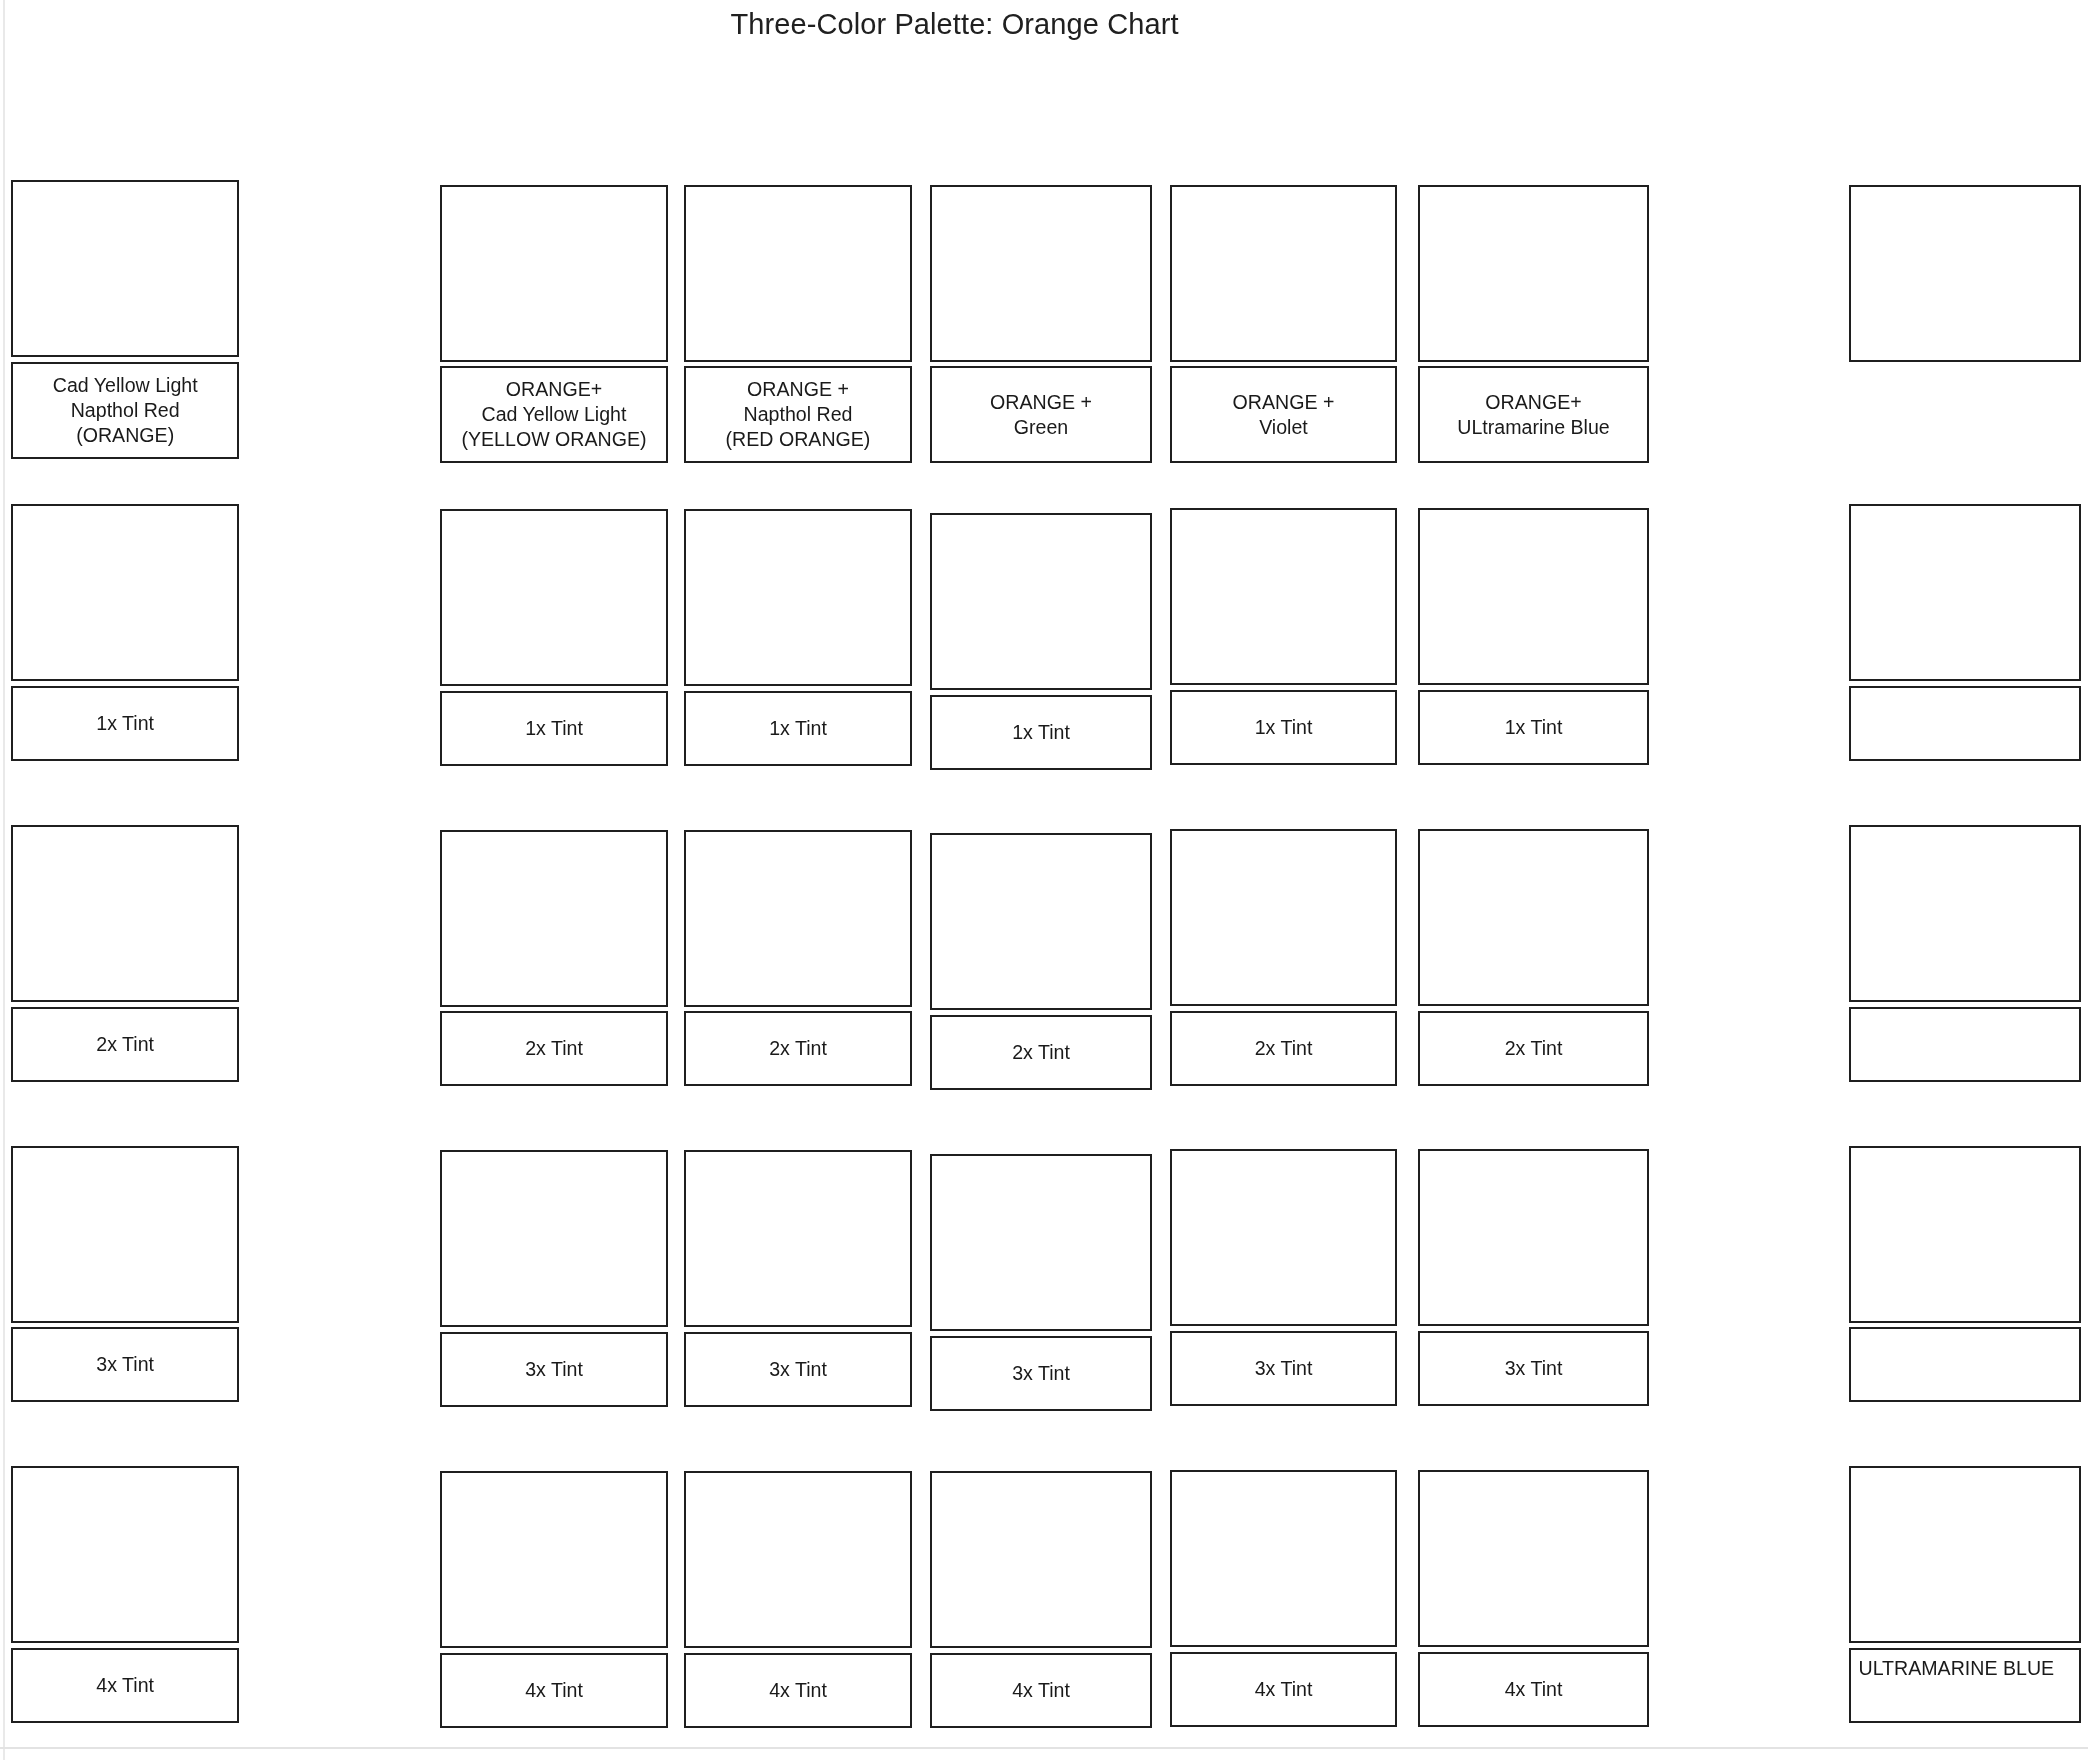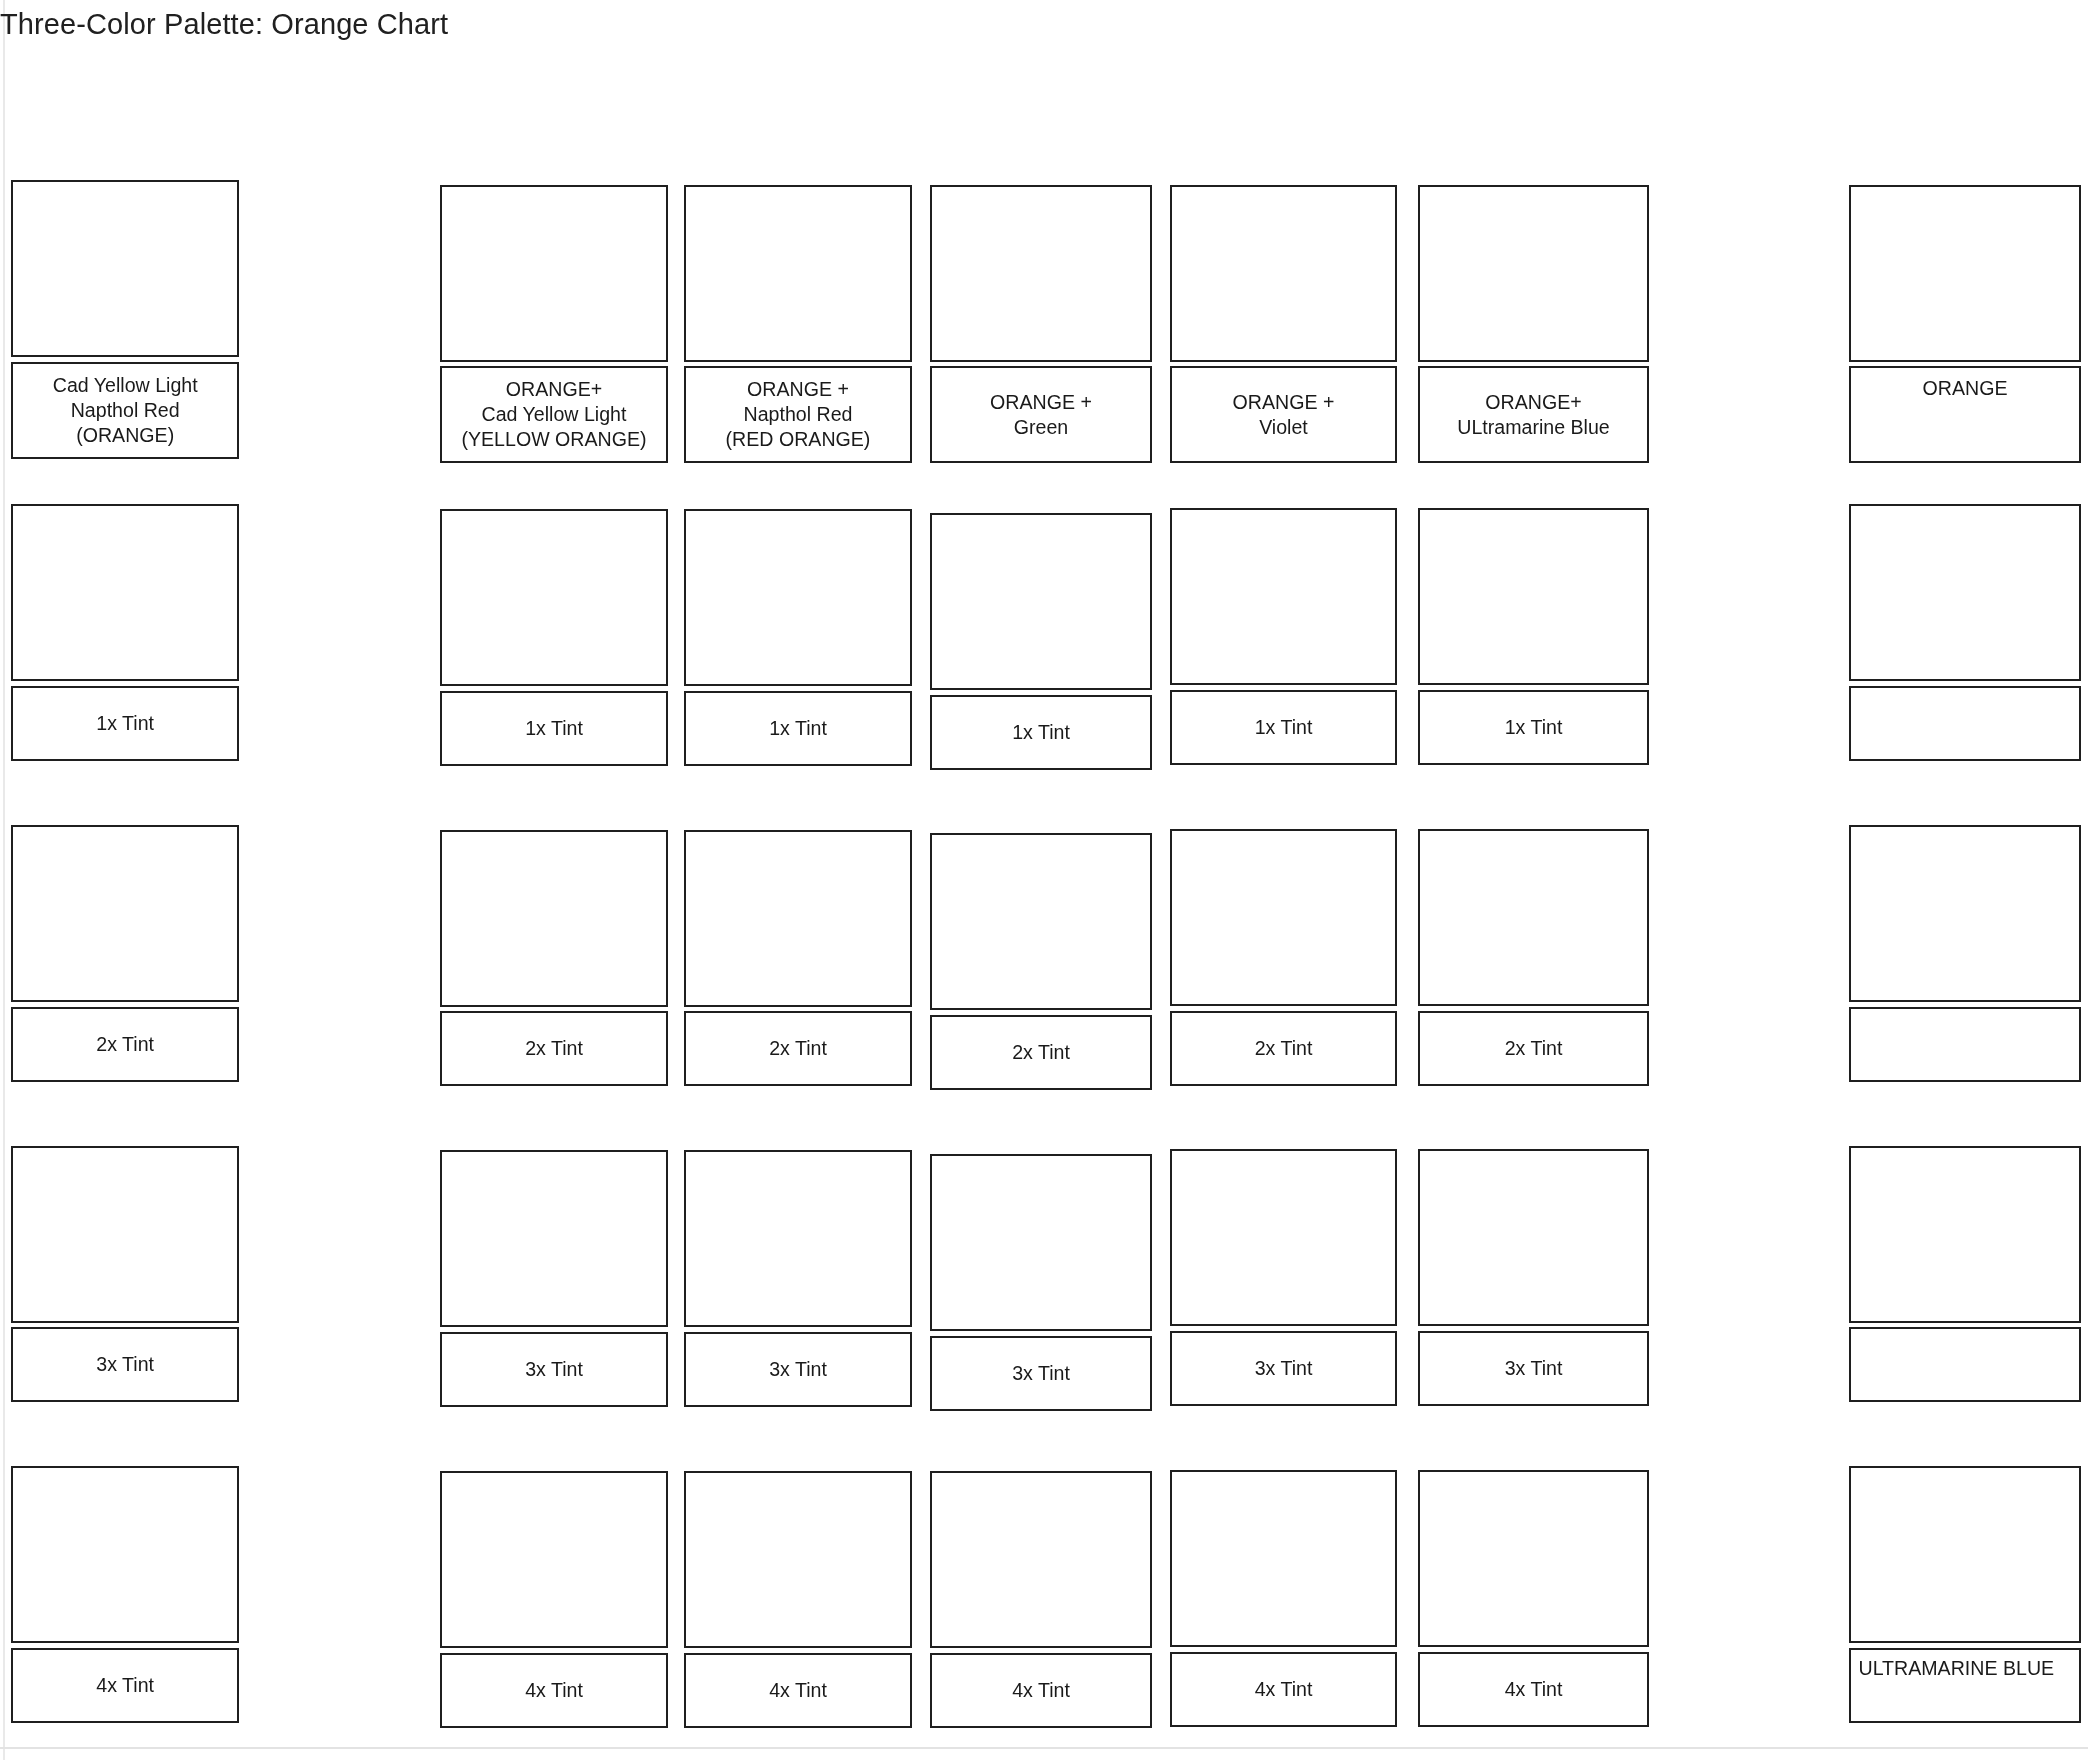--- a/index.html
+++ b/index.html
@@ -14,21 +14,21 @@
     overflow: hidden;
     font-family: "Liberation Sans", sans-serif;
     color: #1a1a1a;
   }
 
   .page-title {
     position: absolute;
     top: 7.5px;
     left: 0;
     width: 1909px;
-    text-align: left;
+    text-align: center;
     font-size: 29px;
     font-weight: 400;
     color: #202020;
     letter-spacing: 0.1px;
     white-space: nowrap;
   }
 
   .edge-line-left {
     position: absolute;
     left: 2.8px;
@@ -262,23 +262,20 @@
   <div class="label-box" style="left:1418px; top:1331px; width:231px; height:75px;">
     <span class="label-text tint">3x Tint</span>
   </div>
 
   <div class="swatch" style="left:1418px; top:1470px; width:231px; height:177px;"></div>
   <div class="label-box" style="left:1418px; top:1652px; width:231px; height:75px;">
     <span class="label-text tint">4x Tint</span>
   </div>
 
   <div class="swatch" style="left:1849px; top:185px; width:232px; height:177px;"></div>
-  <div class="label-box top-align" style="left:1849px; top:366px; width:232px; height:97px;">
-    <span class="label-text">ORANGE</span>
-  </div>
 
   <div class="swatch" style="left:1849px; top:504px; width:232px; height:177px;"></div>
   <div class="label-box" style="left:1849px; top:686px; width:232px; height:75px;">
     <span class="label-text tint"></span>
   </div>
 
   <div class="swatch" style="left:1849px; top:825px; width:232px; height:177px;"></div>
   <div class="label-box" style="left:1849px; top:1007px; width:232px; height:75px;">
     <span class="label-text tint"></span>
   </div>

